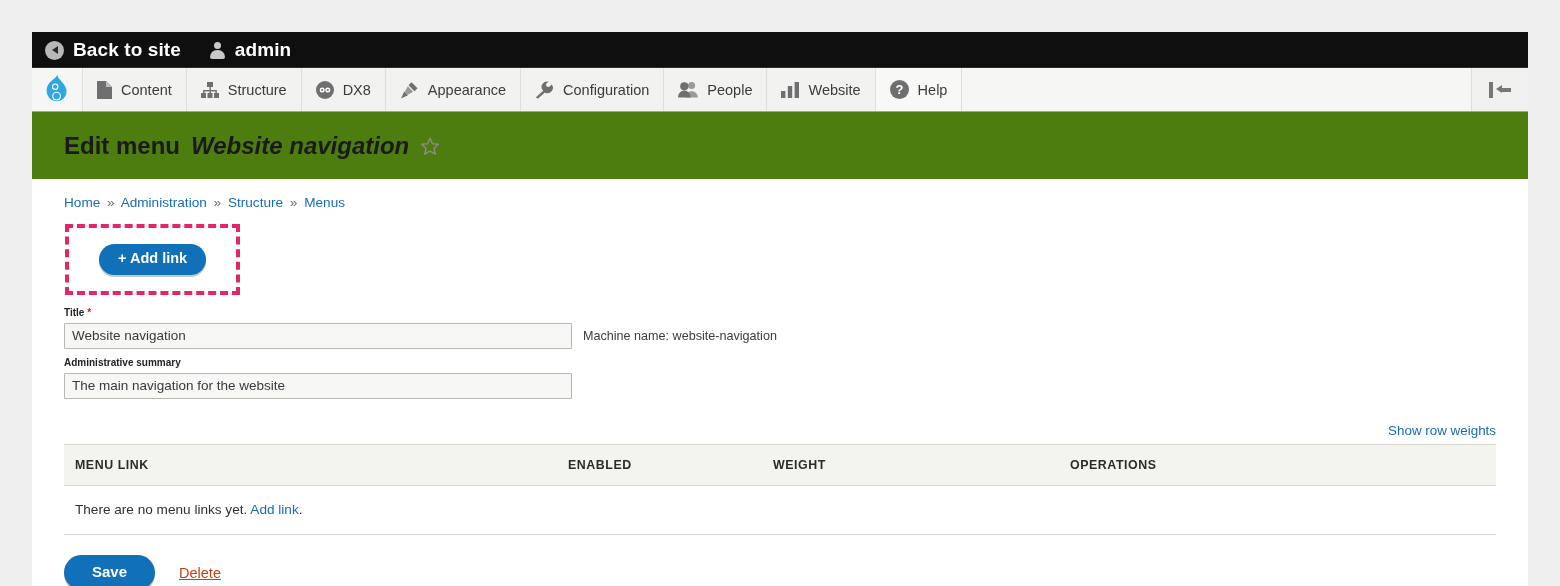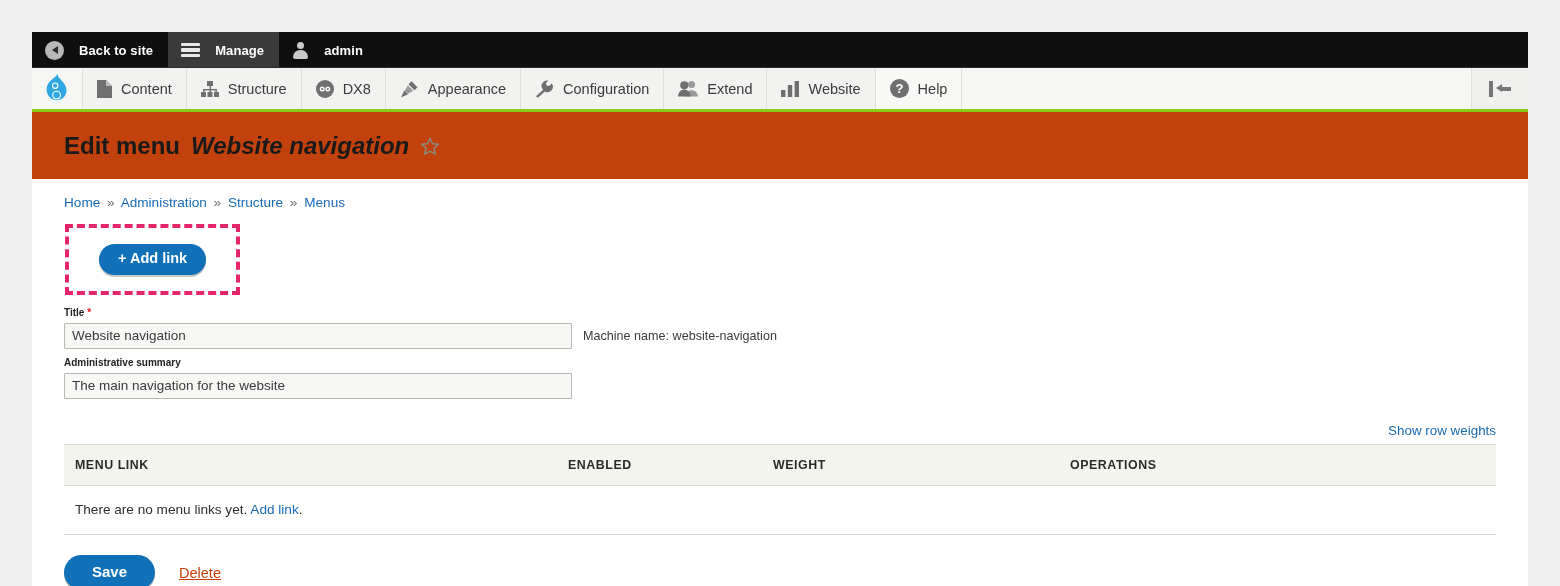--- a/index.html
+++ b/index.html
@@ -28,24 +28,24 @@
     align-items: stretch;
     position: relative;
   }
   .admin-bar::after{
     content:""; position:absolute; left:0; right:0; bottom:0; height:1px;
     background:#2b2b2b;
   }
   .admin-tab {
     display: flex;
     align-items: center;
-    gap: 15px;
+    gap: 9px;
     padding: 0 15px 0 13px;
     color: #ffffff;
-    font-size: 13px;
+    font-size: 19px;
     font-weight: bold;
     letter-spacing: .1px;
     white-space: nowrap;
     cursor: pointer;
   }
   .admin-tab.active { background: #3a3a3a; }
 
   .ic { display: inline-block; flex: 0 0 auto; line-height: 0; }
 
   
@@ -64,21 +64,21 @@
   .ic-person { width:17px; height:17px; position:relative; }
   .ic-person::before{ content:""; position:absolute; left:5px; top:0; width:7px; height:7px; border-radius:50%; background:#c9c9c9; }
   .ic-person::after{ content:""; position:absolute; left:1px; top:8px; width:15px; height:9px; border-radius:7px 7px 2px 2px; background:#c9c9c9; }
 
   
   .menu-bar {
     height: 44px;
     background: #f6f6f4;
     display: flex;
     align-items: stretch;
-    border-bottom: 3px solid #84cc16;
+    border-bottom: 1px solid #84cc16;
     position: relative;
   }
   .menu-item {
     display: flex;
     align-items: center;
     gap: 9px;
     padding: 0 14px;
     font-size: 14.5px;
     color: #3b3b3b;
     border-right: 1px solid #dededa;
@@ -101,21 +101,21 @@
     content:""; position:absolute; left:0; top:0;
     border-top:4.5px solid transparent; border-bottom:4.5px solid transparent;
     border-right:6px solid #777;
   }
 
   
   .g { fill:#6f6f6f; display:block; }
 
   
   .title-band {
-    background: #c2410c;
+    background: #4d7c0f;
     padding: 20px 0 19px 32px;
     text-align: right;
   }
   .page-title {
     font-size: 24px;
     font-weight: bold;
     color: #1a1a1a;
     display: flex;
     align-items: center;
     gap: 11px;
@@ -230,28 +230,20 @@
 
 <div class="page">
 
   <div class="admin-bar">
 
     <div class="admin-tab">
       <span class="ic ic-back"></span>
       <span>Back to site</span>
     </div>
 
-    <div class="admin-tab active">
-      <span class="ic ic-ham">
-          <i></i>
-          <i></i>
-          <i></i>
-        </span>
-      <span>Manage</span>
-    </div>
 
 
     <div class="admin-tab">
       <span class="ic ic-person"></span>
       <span>admin</span>
     </div>
   </div>
 
   <div class="menu-bar">
 
@@ -330,21 +322,21 @@
 
     <div class="menu-item">
       <span class="ic">
         <svg class="g" width="20" height="17" viewBox="0 0 20 17">
           <circle cx="13.6" cy="4.6" r="3.5" fill="#9a9a9a"></circle>
           <path d="M7.4 16.5c0-3.6 2.8-6.2 6.2-6.2s6.2 2.6 6.2 6.2z" fill="#9a9a9a"></path>
           <circle cx="6.3" cy="5.3" r="4.1" fill="#6f6f6f"></circle>
           <path d="M0 16.5c0-4 2.9-6.9 6.3-6.9s6.3 2.9 6.3 6.9z" fill="#6f6f6f"></path>
         </svg>
       </span>
-      <span>Extend</span>
+      <span>People</span>
     </div>
 
     <div class="menu-item">
       <span class="ic">
         <svg class="g" width="18" height="16" viewBox="0 0 18 16">
           <rect x="0" y="9" width="4.4" height="7" fill="#6f6f6f"></rect>
           <rect x="6.8" y="4" width="4.4" height="12" fill="#6f6f6f"></rect>
           <rect x="13.6" y="0" width="4.4" height="16" fill="#6f6f6f"></rect>
         </svg>
       </span>

